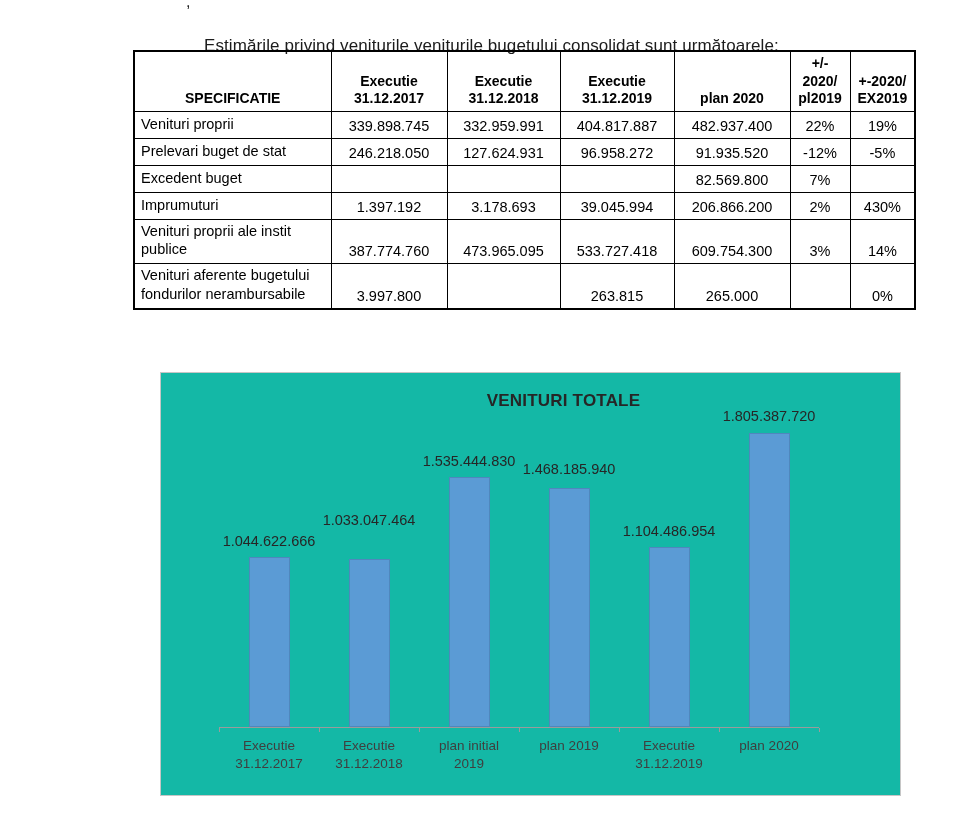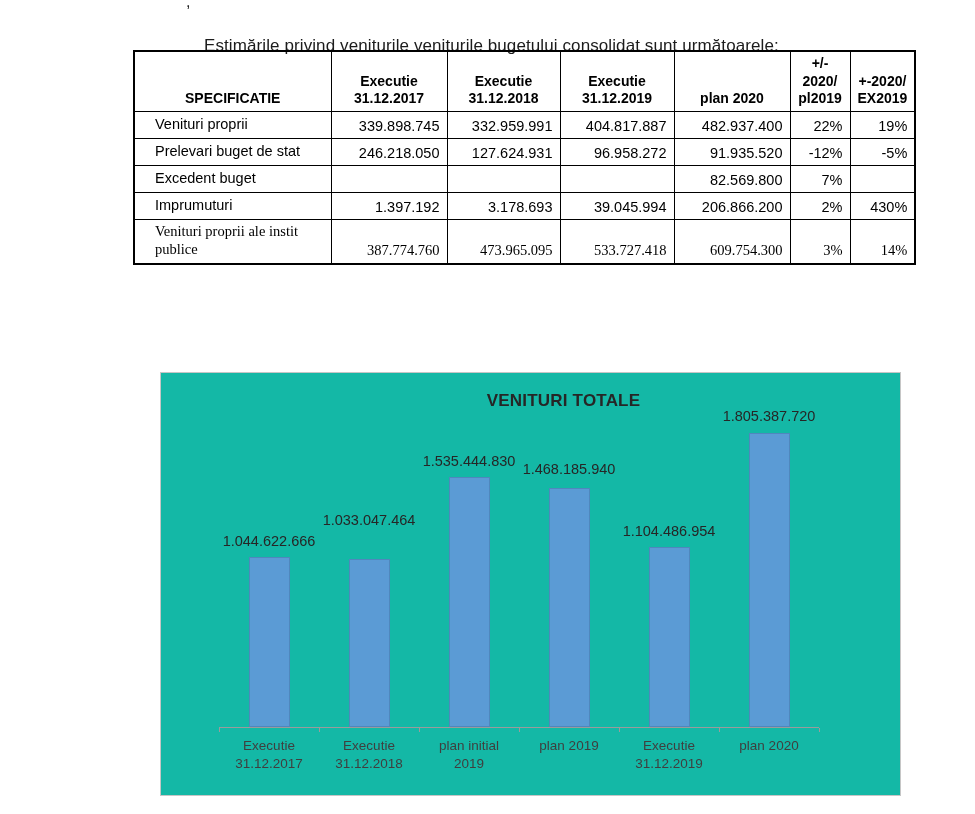--- a/index.html
+++ b/index.html
@@ -18,22 +18,22 @@
   
   #budget-table{
     position:absolute;left:133px;top:50px;border-collapse:collapse;table-layout:fixed;
     font-size:14.5px;
   }
   #budget-table th,#budget-table td{
     border:1px solid #000;vertical-align:bottom;padding:2px 7px 4px 7px;overflow:hidden;
   }
   #budget-table{border:2px solid #000;}
   #budget-table th{font-weight:bold;text-align:center;font-size:14px;line-height:1.25;padding-bottom:3px;}
-  #budget-table td.lbl{text-align:left;padding-left:20px;line-height:1.3;}
-  #budget-table td.num{text-align:right;font-variant-numeric:tabular-nums;}
+  #budget-table td.lbl{text-align:left;padding-left:6px;line-height:1.3;}
+  #budget-table td.num{text-align:center;font-variant-numeric:tabular-nums;}
   #budget-table tr.total-row td{font-weight:bold;}
 
   
   #chart-panel{
     position:absolute;left:160px;top:372px;width:739px;height:422px;
     border:1px solid #c6c6c6;background:#14b8a6;
   }
   #chart-title{
     position:absolute;left:66px;right:0;top:18px;text-align:center;
     font-size:17px;font-weight:bold;color:#262626;letter-spacing:.2px;
@@ -113,29 +113,39 @@
       </tr>
       <tr style="height: 27px; margin-top: 32px;">
         <td class="lbl pre">Imprumuturi</td>
         <td class="num">1.397.192</td>
         <td class="num">3.178.693</td>
         <td class="num">39.045.994</td>
         <td class="num">206.866.200</td>
         <td class="num">2%</td>
         <td class="num">430%</td>
       </tr>
-      <tr style="height: 40px; font-family: Liberation Serif, serif;">
+      <tr style="height: 40px;">
         <td class="lbl pre">Venituri proprii ale instit
 publice</td>
         <td class="num">387.774.760</td>
         <td class="num">473.965.095</td>
         <td class="num">533.727.418</td>
         <td class="num">609.754.300</td>
         <td class="num">3%</td>
         <td class="num">14%</td>
+      </tr>
+      <tr style="height: 40px;">
+        <td class="lbl pre">Venituri aferente bugetului
+fondurilor nerambursabile</td>
+        <td class="num">3.997.800</td>
+        <td class="num"></td>
+        <td class="num">263.815</td>
+        <td class="num">265.000</td>
+        <td class="num"></td>
+        <td class="num">0%</td>
       </tr>
     </tbody>
 </table>
 
 <div id="chart-panel">
   <div id="chart-title">VENITURI TOTALE</div>
   <div id="plot-area">
       <div id="x-axis-line" style="left: 58px; top: 354px; width: 600px;"></div>
       <div class="axis-tick" style="left: 58px; top: 355px;"></div>
       <div class="axis-tick" style="left: 158px; top: 355px;"></div>

